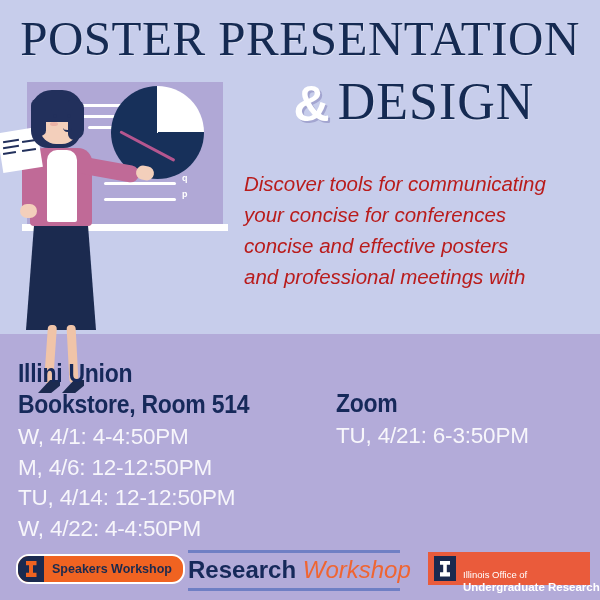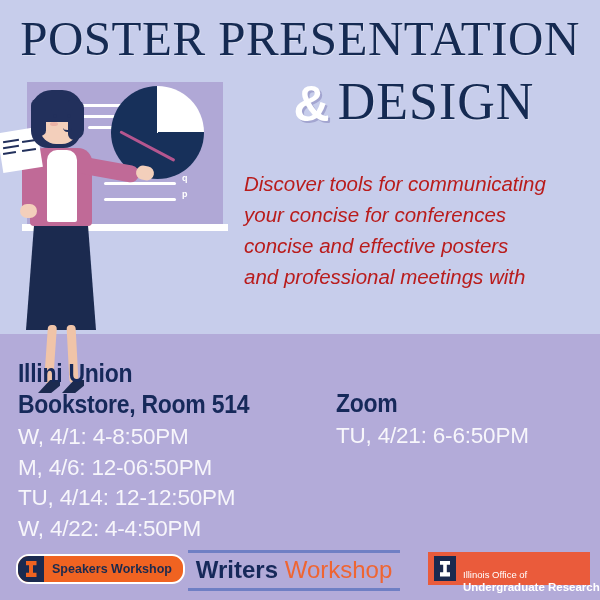--- a/index.html
+++ b/index.html
@@ -151,21 +151,21 @@
   }
   .sw-mark{width:26px;background:#1b2a4f;display:flex;align-items:center;justify-content:center;}
   .iblock{width:11px;height:16px;background:#f06321;
     clip-path:polygon(0% 0%,100% 0%,100% 26%,68% 26%,68% 74%,100% 74%,100% 100%,0% 100%,0% 74%,32% 74%,32% 26%,0% 26%);}
   .sw-text{display:flex;align-items:center;padding:0 11px 0 8px;
     color:#1b2a4f;font-weight:700;font-size:12.5px;white-space:nowrap;}
   .ww{position:absolute;left:188px;top:10px;width:212px;text-align:center;}
   .ww-rule{height:3px;background:#6f7fc4;width:212px;}
   .ww-text{padding:3px 0 4px;font-size:24px;white-space:nowrap;}
   .ww-a{font-weight:700;color:#16295a;}
-  .ww-b{color:#ef6532;}
+  .ww-b{font-style:italic;color:#ef6532;}
   .our{
     position:absolute;left:428px;top:12px;width:162px;height:33px;
     background:#ea5b3b;display:flex;align-items:center;gap:7px;padding-left:6px;
     box-sizing:border-box;
   }
   .our-mark{width:22px;height:25px;background:#1b2a4f;display:flex;align-items:center;justify-content:center;flex:0 0 auto;}
   .our-i{width:10px;height:16px;background:#ffffff;
     clip-path:polygon(0% 0%,100% 0%,100% 26%,68% 26%,68% 74%,100% 74%,100% 100%,0% 100%,0% 74%,32% 74%,32% 26%,0% 26%);}
   .our-t1{color:#ffffff;font-size:9.5px;line-height:12px;margin-top:25px;}
   .our-t2{color:#ffffff;font-size:11.5px;line-height:13px;font-weight:700;white-space:nowrap;}
@@ -234,47 +234,47 @@
     <div class="eye eye2"></div>
     <div class="cheek"></div>
     <div class="mouth"></div>
   </div>
 
   <div class="sched">
     <div class="col col-left">
       <div class="loc">Illini Union</div>
       <div class="loc">Bookstore, Room 514</div>
       <div class="times">
-        <div>W, 4/1: 4-8:50PM</div>
-        <div>M, 4/6: 12-06:50PM</div>
+        <div>W, 4/1: 4-4:50PM</div>
+        <div>M, 4/6: 12-12:50PM</div>
         <div>TU, 4/14: 12-12:50PM</div>
         <div>W, 4/22: 4-4:50PM</div>
       </div>
     </div>
     <div class="col col-right">
       <div class="loc">Zoom</div>
       <div class="times">
-        <div>TU, 4/21: 6-6:50PM</div>
+        <div>TU, 4/21: 6-3:50PM</div>
       </div>
     </div>
   </div>
 
   <div class="footer">
 
     <div class="sw-logo">
       <div class="sw-mark">
         <div class="iblock"></div>
       </div>
       <div class="sw-text">Speakers Workshop</div>
     </div>
 
     <div class="ww">
       <div class="ww-rule"></div>
       <div class="ww-text">
-        <span class="ww-a">Writers</span>
+        <span class="ww-a">Research</span>
         <span class="ww-b">Workshop</span>
       </div>
       <div class="ww-rule"></div>
     </div>
 
     <div class="our">
       <div class="our-mark">
         <div class="our-i"></div>
       </div>
       <div>

